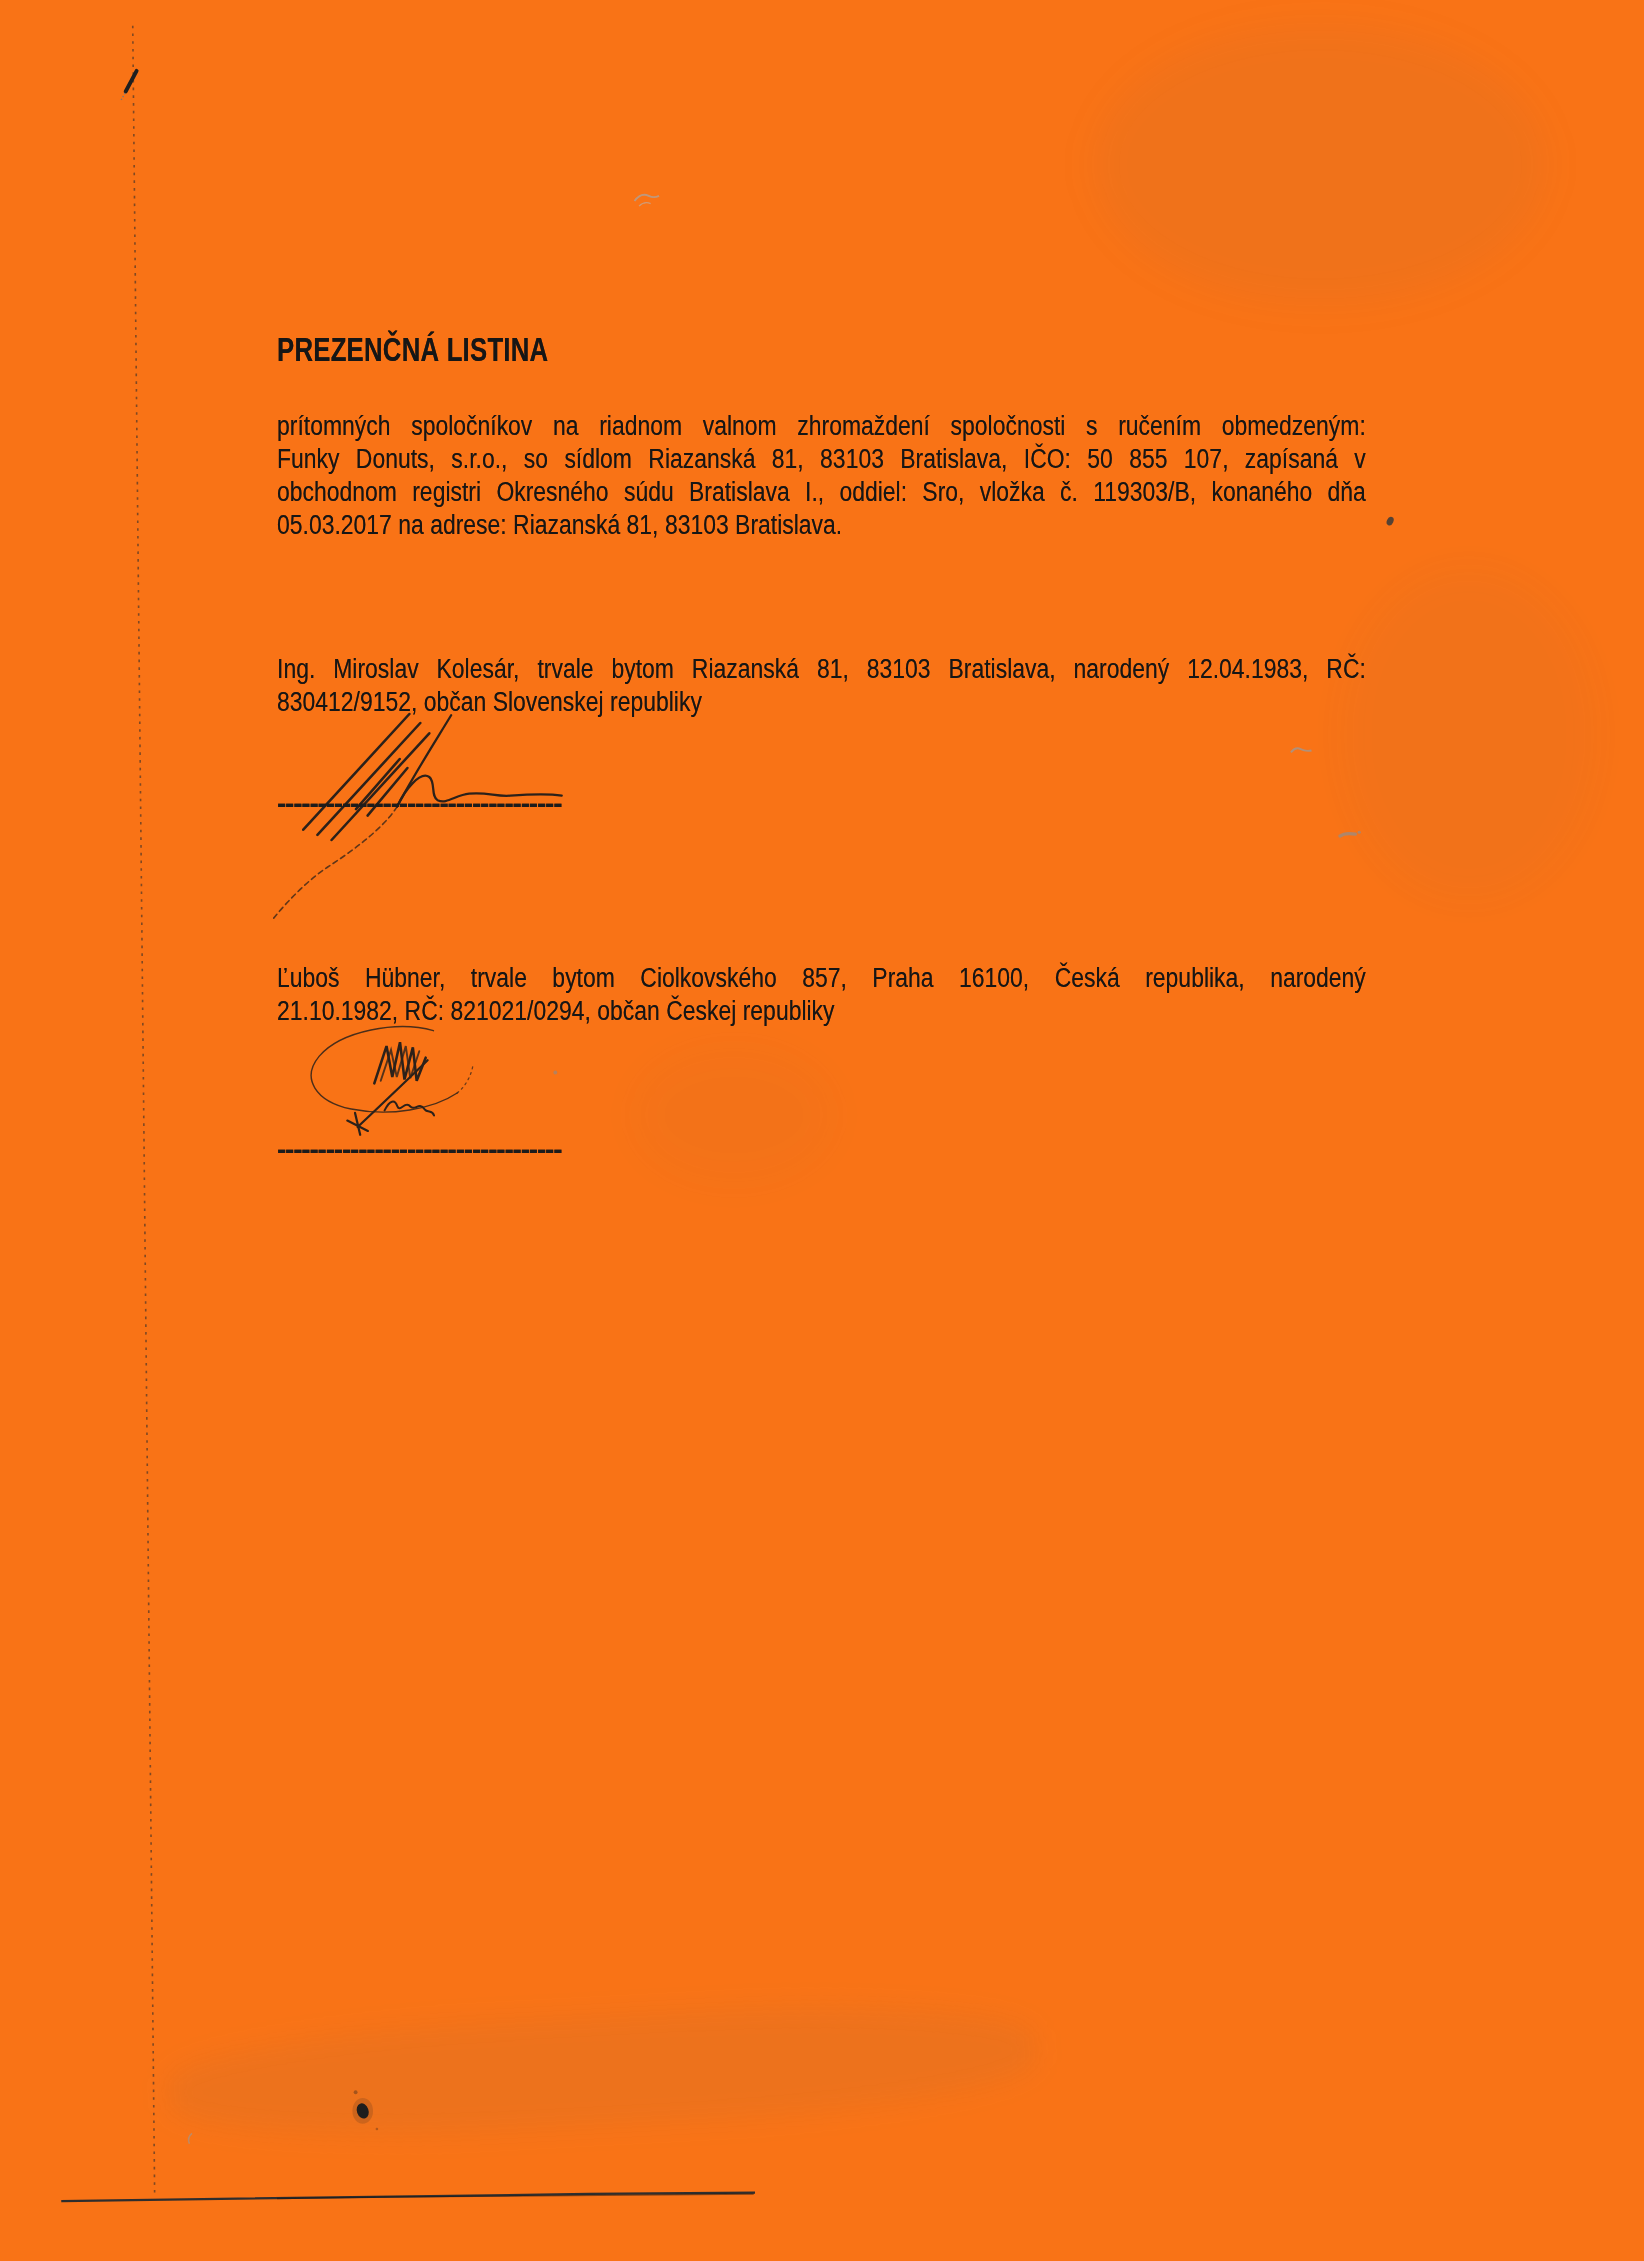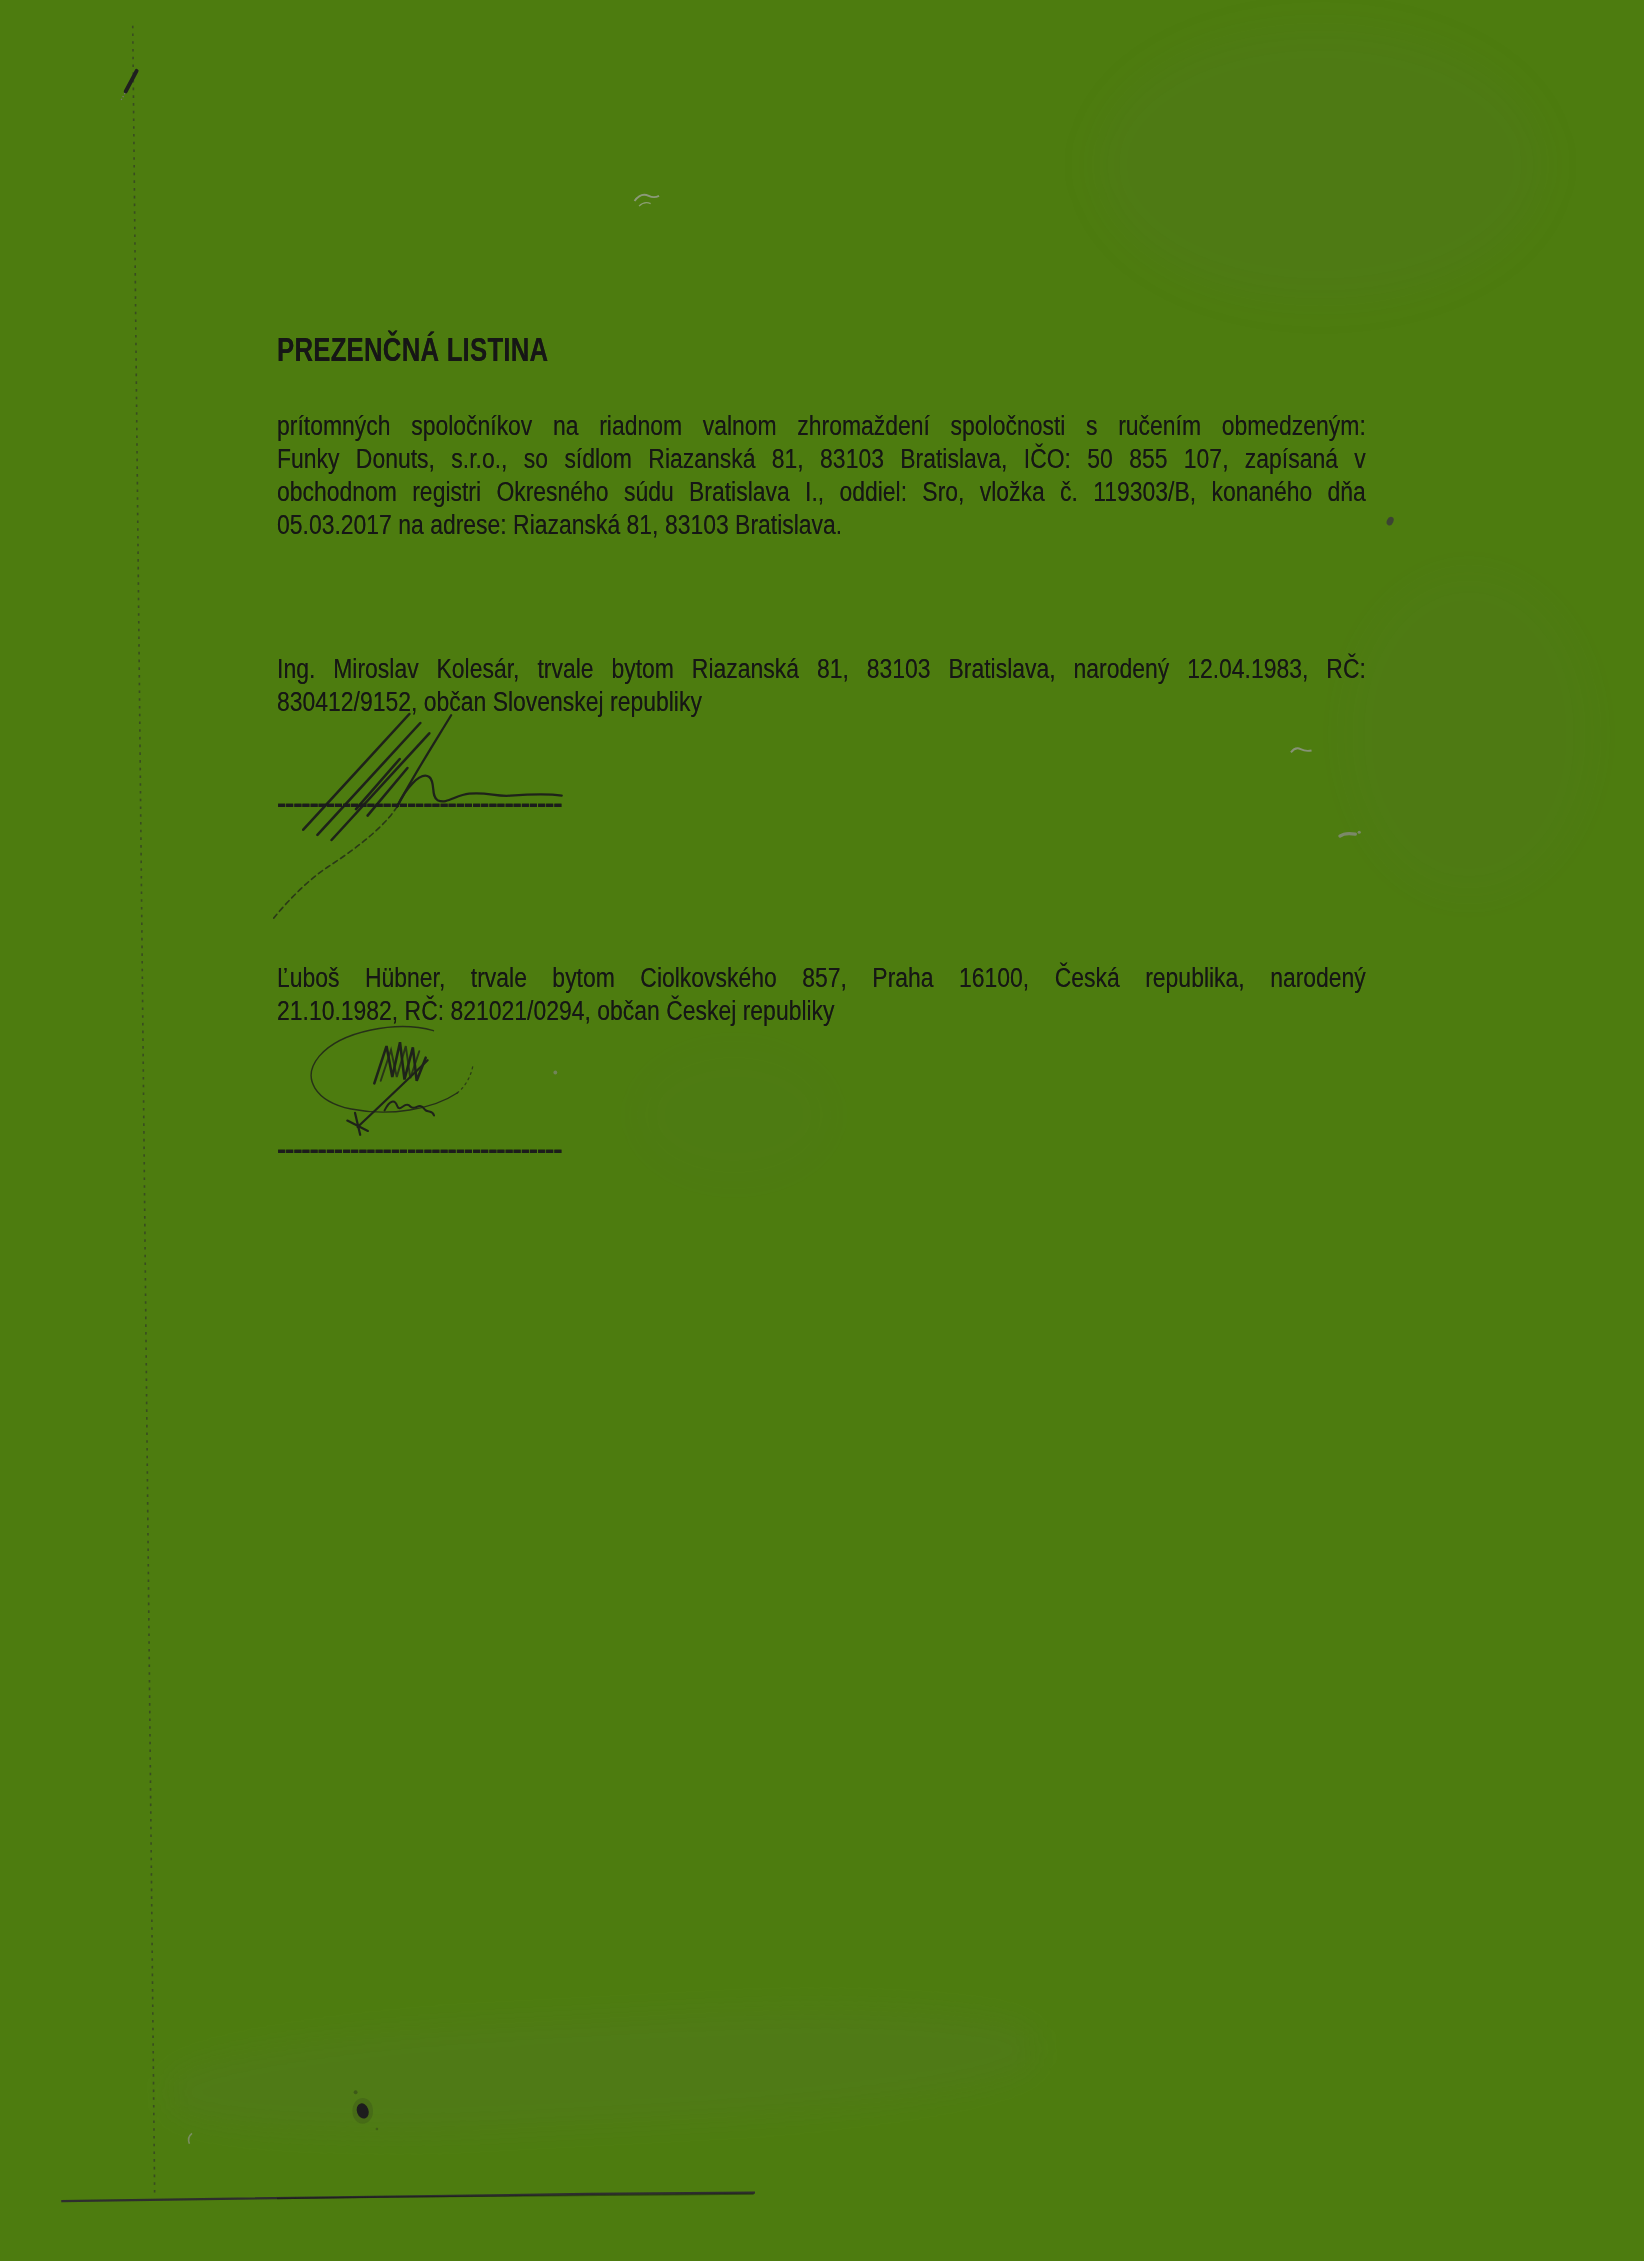--- a/index.html
+++ b/index.html
@@ -1,19 +1,19 @@
 <!DOCTYPE html>
 <html style="font-size:10.3px"><head>
 <meta charset="utf-8">
 <style>
   html,body{margin:0;padding:0;background:#ffffff;}
   .page{
     position:relative;
     width:1644px;height:2261px;
-    background:#4d7c0f;
+    background:#f97316;
     font-family:"Liberation Sans",sans-serif;
     color:#161616;
     overflow:hidden;
   }
   .doc-title{
     position:absolute;left:277px;top:331px;
     font-size:33px;font-weight:700;letter-spacing:0.3px;
     transform:scaleX(0.78);transform-origin:left top;
     white-space:nowrap;
     text-shadow:0 0 0.6px rgba(10,10,10,.65);

